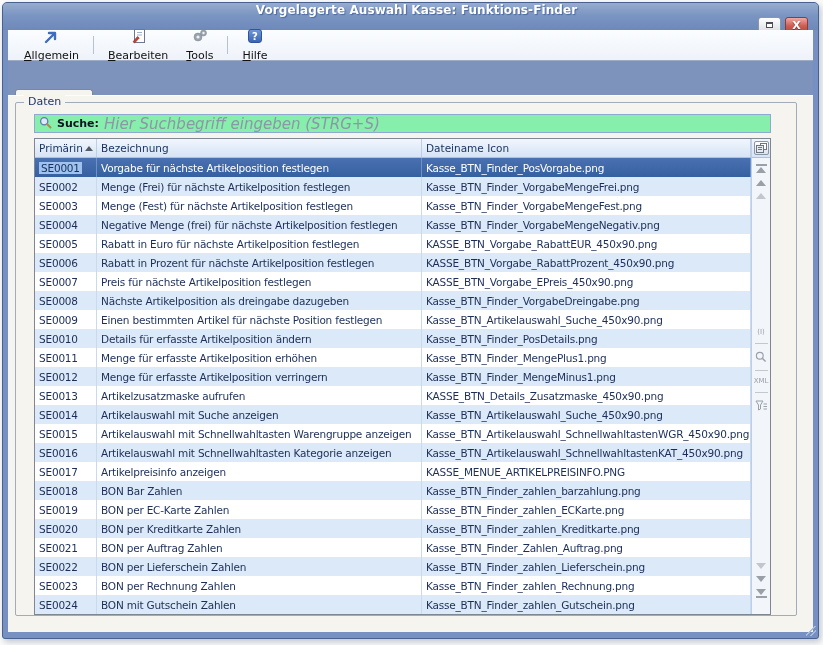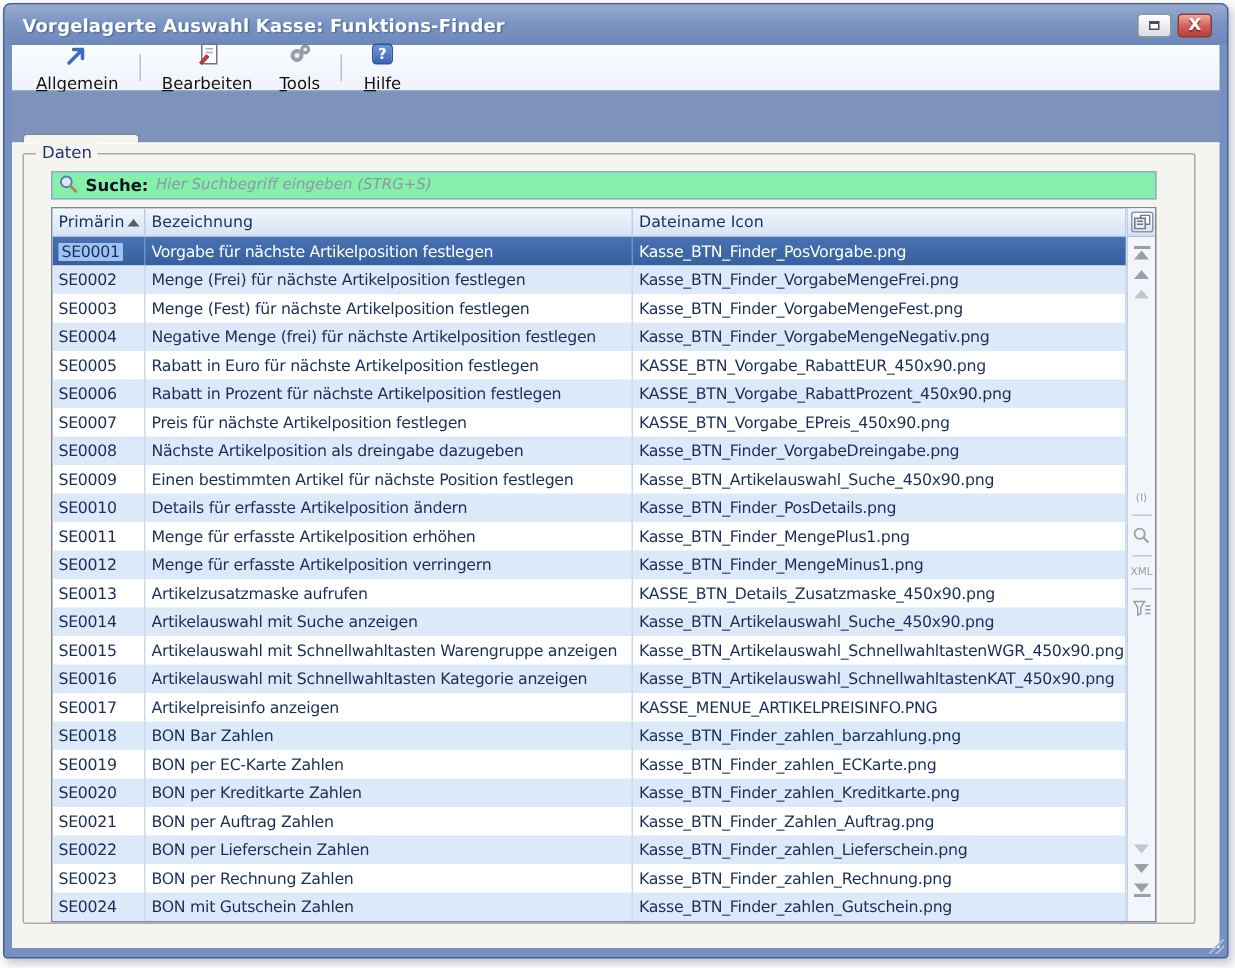--- a/index.html
+++ b/index.html
@@ -5,21 +5,21 @@
   * { margin:0; padding:0; box-sizing:border-box; }
   html,body { width:823px; height:645px; background:#fbfbfb; font-family:"DejaVu Sans","Liberation Sans",sans-serif; overflow:hidden; }
 
   .window { position:absolute; left:2px; top:2px; width:817px; height:637px;
             background:#7590c1; border:1px solid #49618f; border-radius:5px 5px 3px 3px;
             box-shadow:2px 3px 6px rgba(120,130,150,.45); }
 
   
   .titlebar { position:absolute; left:0; top:0; right:0; height:27px;
               background:linear-gradient(#97accf,#7b95c2 45%,#6d89ba);
-              border-radius:4px 4px 0 0; display:flex; align-items:center; }
+              border-radius:4px 4px 0 0; display:flex; align-items:center;flex-direction:column; }
   .title-text { color:#fff; font-size:12px; font-weight:bold; padding-left:12px;
                 text-shadow:1px 1px 1px #4c699c; letter-spacing:.1px; }
   .win-btns { margin-left:auto; display:flex; gap:4px; padding-right:10px; }
   .win-btn { width:23px; height:16px; border-radius:3px; display:flex; align-items:center;
              justify-content:center; font-size:10px; cursor:default; }
   .btn-restore { background:linear-gradient(#ffffff,#d9dde3); border:1px solid #8d96a6; }
   .btn-restore .glyph { width:7px; height:6px; border:1px solid #4a4f57; border-top-width:2px; background:#fff; }
   .btn-close { background:linear-gradient(#f0a9a2,#cd5f55 55%,#b94439); border:1px solid #8f3a32;
                color:#fff; font-weight:bold; font-size:11px; text-shadow:0 1px 1px #7e2d26; }
 
@@ -48,21 +48,21 @@
   .groupbox { position:absolute; left:7px; right:16px; top:6px; height:514px;
               border:1px solid #a3abbb; border-radius:2px; }
   .gb-label { position:absolute; left:8px; top:-8px; background:#f6f4ef; padding:0 4px;
               font-size:11px; color:#20366b; }
   .gb-inner { position:absolute; left:18px; right:25px; top:11px; bottom:8px; }
 
   
   .searchbar { height:19px; background:#86efac; border:1px solid #8fa9d2; display:flex;
                align-items:center; padding:0 4px; gap:5px; }
   .search-label { font-size:11px; font-weight:bold; color:#0d1420; }
-  .search-input { flex:1; background:transparent; border:none; outline:none; font-size:10px;
+  .search-input { flex:1; background:transparent; border:none; outline:none; font-size:15px;
                   font-style:italic; color:#333; font-family:inherit; }
   .search-input::placeholder { color:#8d96a6; opacity:1; }
 
   
   .grid { margin-top:5px; height:477px; border:1px solid #7f8694; background:#fff; display:flex; }
   .grid-main { flex:1; overflow:hidden; }
   .hdr-row { display:flex; height:19px; background:linear-gradient(#f0f6fd,#d6e4f5);
              border-bottom:1px solid #aac2e0; color:#17305e; font-size:10.5px; }
   .hdr-cell { display:flex; align-items:center; padding:0 4px; border-right:1px solid #bccfe8;
               overflow:hidden; white-space:nowrap; }

